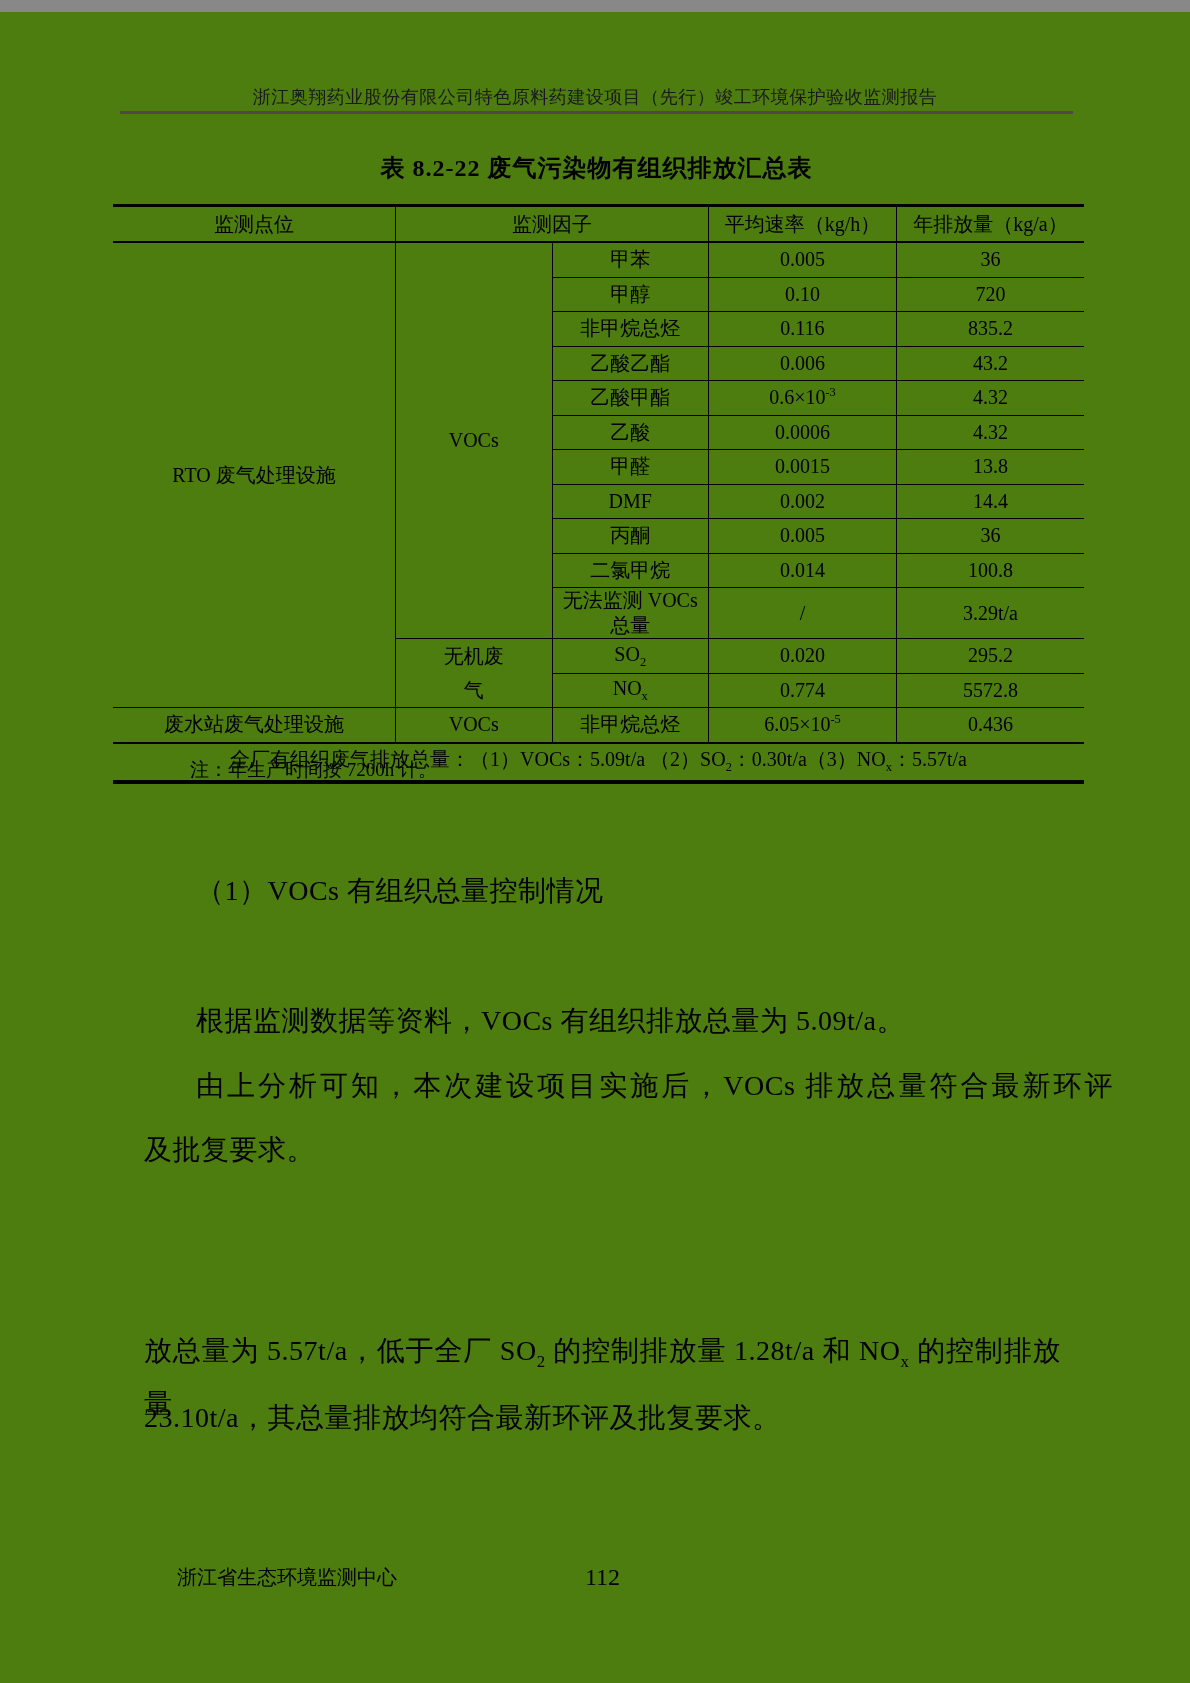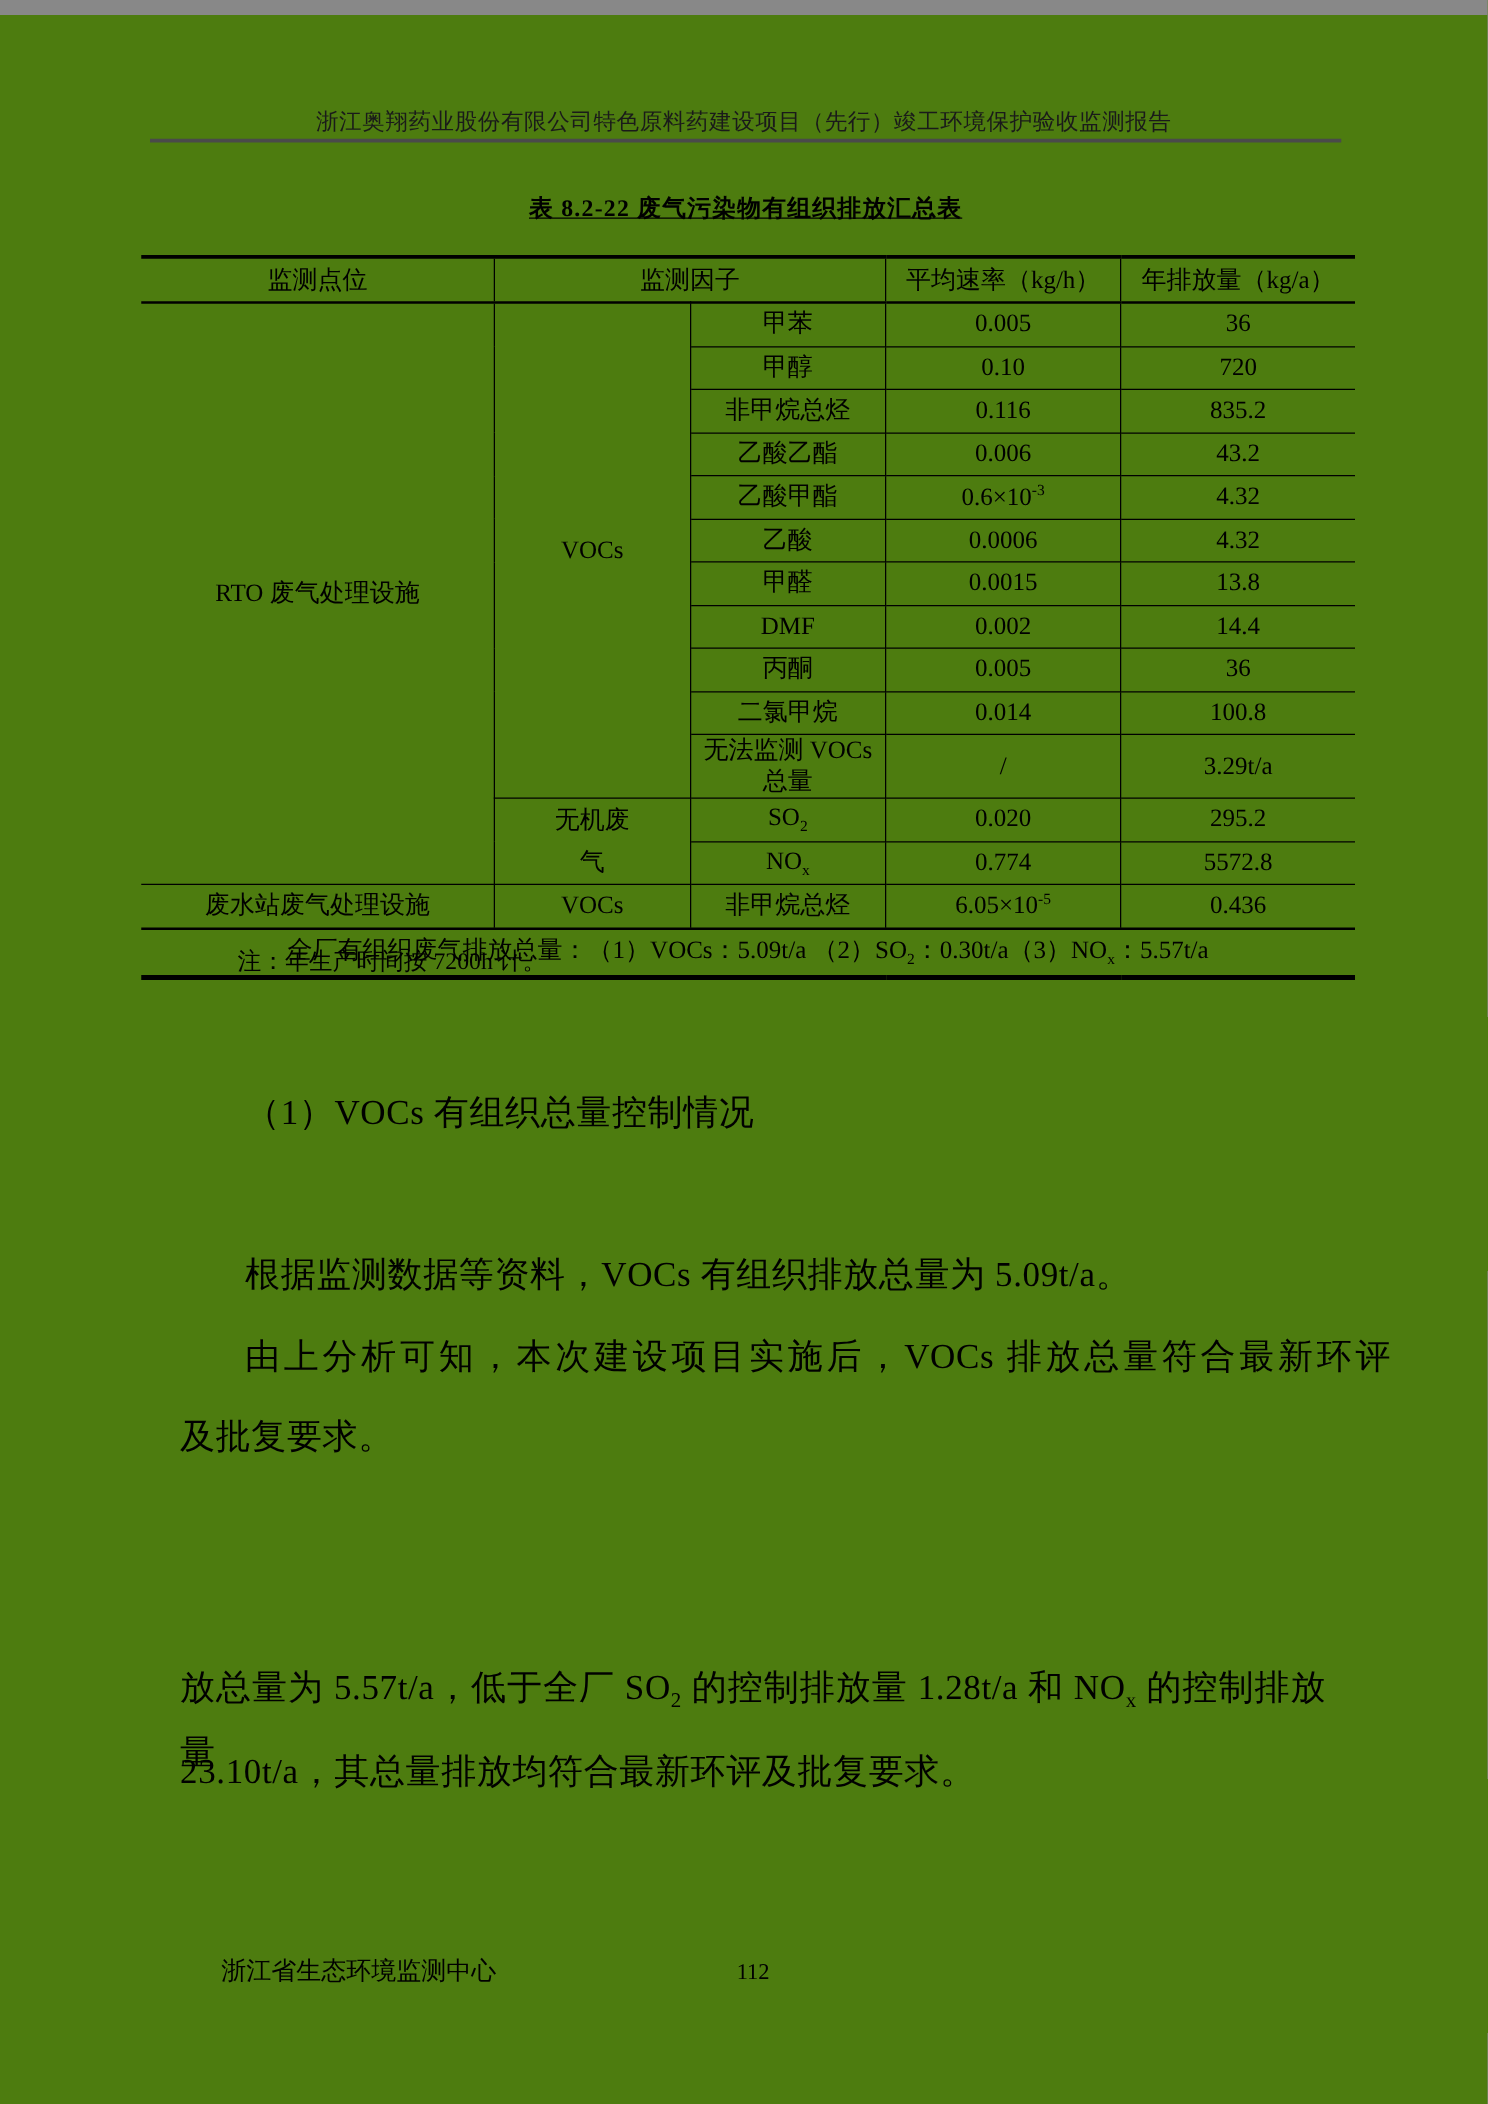--- a/index.html
+++ b/index.html
@@ -25,23 +25,22 @@
   .header-rule{
     left:120px;top:99px;width:953px;height:3px;
     background:#4a4a4a;
   }
 
   
   .tbl-title{
     left:120px;top:142px;width:953px;
     text-align:center;
     font-weight:bold;
-    font-size:19px;line-height:28px;
+    font-size:24px;line-height:28px;
     letter-spacing:1px;
-    text-decoration:underline;
   }
 
   
   table.tbl{
     left:113px;top:192px;width:952px;
     border-collapse:collapse;
     table-layout:fixed;
     font-size:20px;
   }
   .tbl th,.tbl td{
@@ -89,21 +88,21 @@
   .bodyline.indent{padding-left:52px;}
   .bodyline.stretch{
     white-space:normal;
     text-align:justify;
     text-align-last:justify;
   }
   .bodyline sub,.bodyline sup{font-size:0.6em;}
 
   
   .footer-org{left:177px;top:1552px;font-size:20px;line-height:26px;}
-  .footer-page{left:144px;top:1552px;width:917px;text-align:center;font-size:18px;line-height:26px;}
+  .footer-page{left:144px;top:1552px;width:917px;text-align:center;font-size:24px;line-height:26px;}
 </style>
 </head>
 <body>
 
 <div class="page">
 
   <div class="abs doc-header">浙江奥翔药业股份有限公司特色原料药建设项目（先行）竣工环境保护验收监测报告</div>
   <div class="abs header-rule"></div>
 
   <div class="abs tbl-title">表 8.2-22 废气污染物有组织排放汇总表</div>

